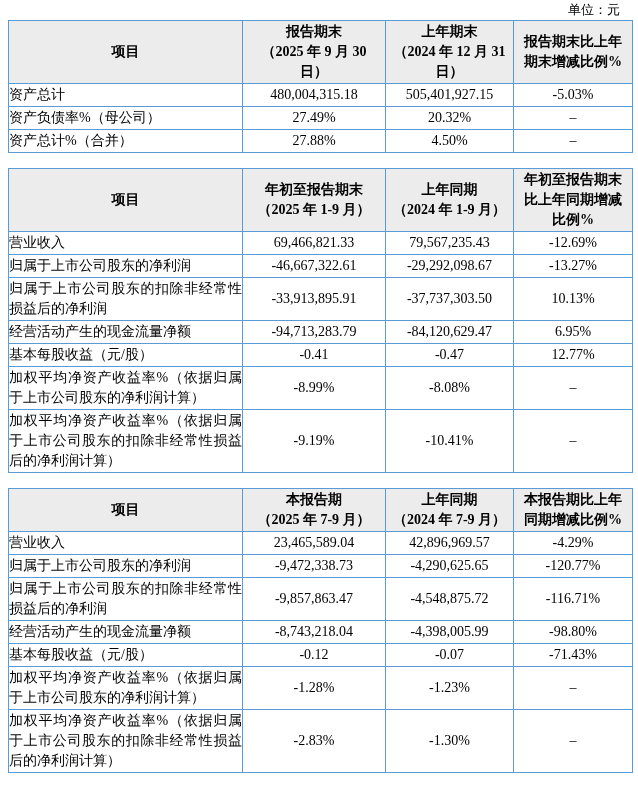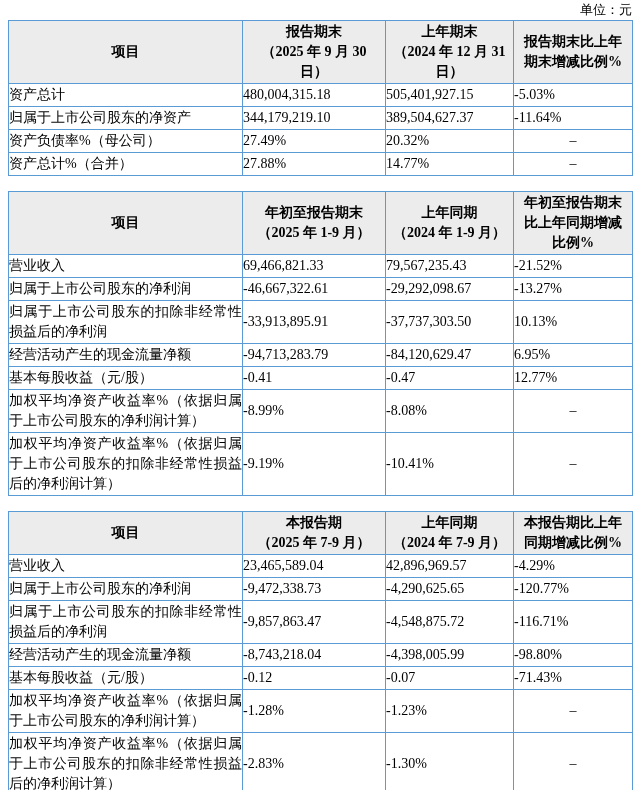--- a/index.html
+++ b/index.html
@@ -12,21 +12,21 @@
   .page {
     width: 638px;
     height: 790px;
     overflow: hidden;
     background: #ffffff;
   }
   .unit {
     text-align: right;
     font-size: 13px;
     line-height: 16px;
-    padding: 2px 6px 2px 0;
+    padding: 2px 18px 2px 0;
   }
   table.fin {
     border-collapse: collapse;
     table-layout: fixed;
     width: 624px;
     margin-left: 8px;
     margin-bottom: 15px;
     font-size: 14px;
   }
   table.fin th, table.fin td {
@@ -42,21 +42,21 @@
     padding: 1px 3px;
   }
   table.fin td { background: #ffffff; padding: 1px 0; }
   td.lbl {
     text-align: justify;
     text-justify: inter-ideograph;
     padding-left: 4px;
     padding-right: 6px;
     margin-left: 48px;
   }
-  td.num { text-align: left; padding-right: 7px; }
+  td.num { text-align: center; padding-right: 7px; }
   td.dash { text-align: center; padding-right: 0; }
   td.top  { vertical-align: top; }
 </style>
 </head>
 <body>
 
 <div class="page">
 
   <div class="unit">单位：元</div>
 
@@ -81,35 +81,29 @@
       </tr>
     </thead>
     <tbody>
       <tr>
         <td class="lbl">资产总计</td>
         <td class="num">480,004,315.18</td>
         <td class="num">505,401,927.15</td>
         <td class="num">-5.03%</td>
       </tr>
       <tr>
-        <td class="lbl">归属于上市公司股东的净资产</td>
-        <td class="num">344,179,219.10</td>
-        <td class="num">389,504,627.37</td>
-        <td class="num">-11.64%</td>
-      </tr>
-      <tr>
         <td class="lbl">资产负债率%（母公司）</td>
         <td class="num">27.49%</td>
         <td class="num">20.32%</td>
         <td class="num dash">–</td>
       </tr>
       <tr>
         <td class="lbl">资产总计%（合并）</td>
         <td class="num">27.88%</td>
-        <td class="num">14.77%</td>
+        <td class="num">4.50%</td>
         <td class="num dash">–</td>
       </tr>
     </tbody>
   </table>
 
   <table class="fin">
     <colgroup>
       <col style="width:234px">
         <col style="width:143px">
         <col style="width:128px">
@@ -125,21 +119,21 @@
         <th>年初至报告期末
 比上年同期增减
 比例%</th>
       </tr>
     </thead>
     <tbody>
       <tr>
         <td class="lbl">营业收入</td>
         <td class="num">69,466,821.33</td>
         <td class="num">79,567,235.43</td>
-        <td class="num">-21.52%</td>
+        <td class="num">-12.69%</td>
       </tr>
       <tr>
         <td class="lbl">归属于上市公司股东的净利润</td>
         <td class="num">-46,667,322.61</td>
         <td class="num">-29,292,098.67</td>
         <td class="num">-13.27%</td>
       </tr>
       <tr>
         <td class="lbl">归属于上市公司股东的扣除非经常性损益后的净利润</td>
         <td class="num">-33,913,895.91</td>

